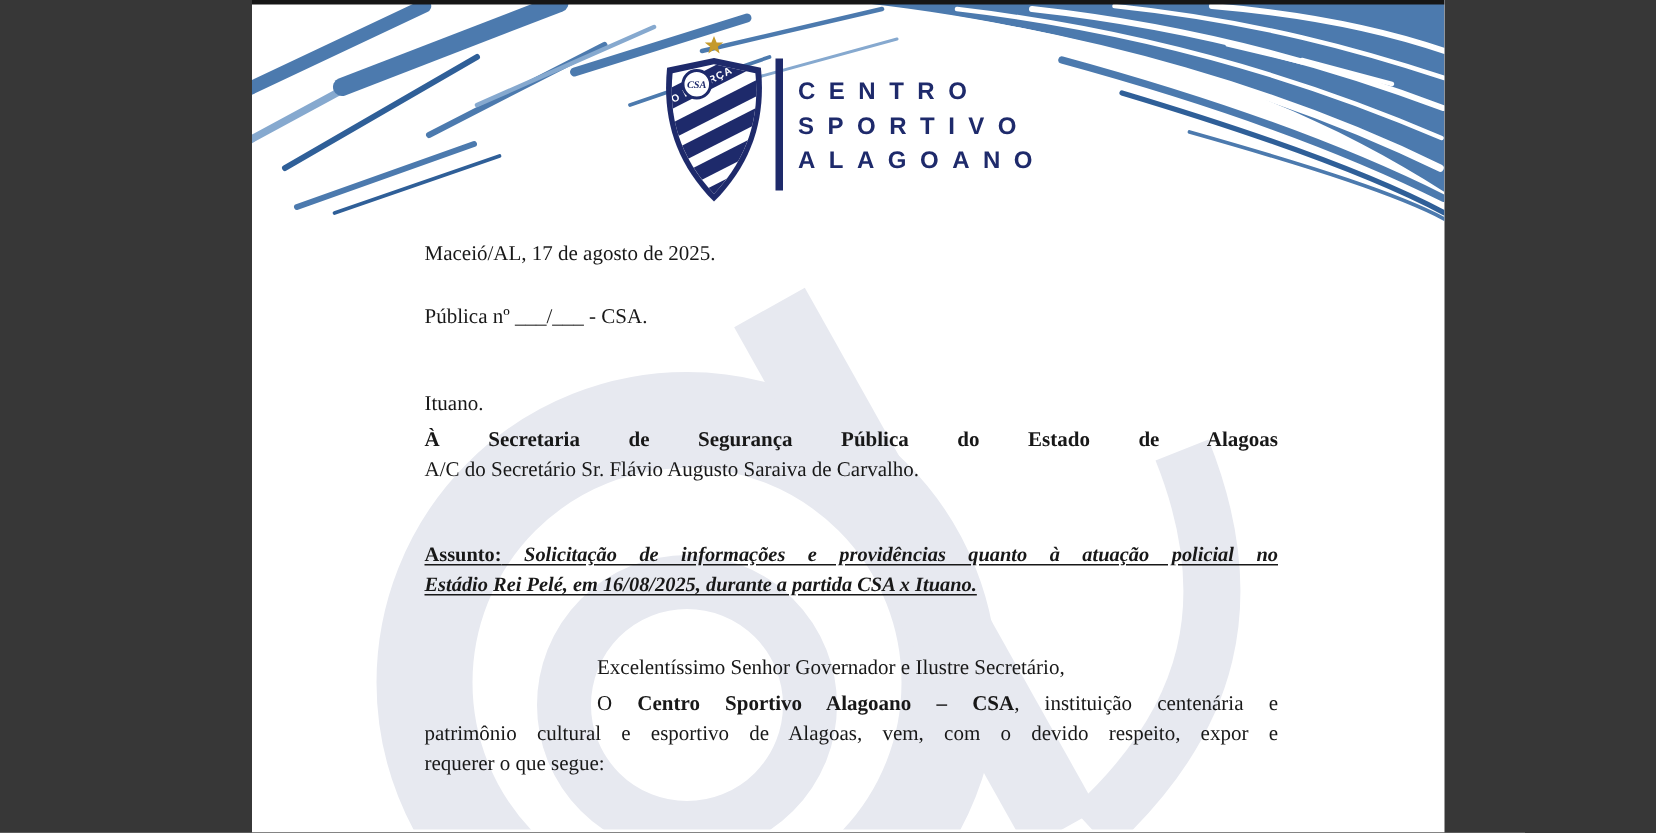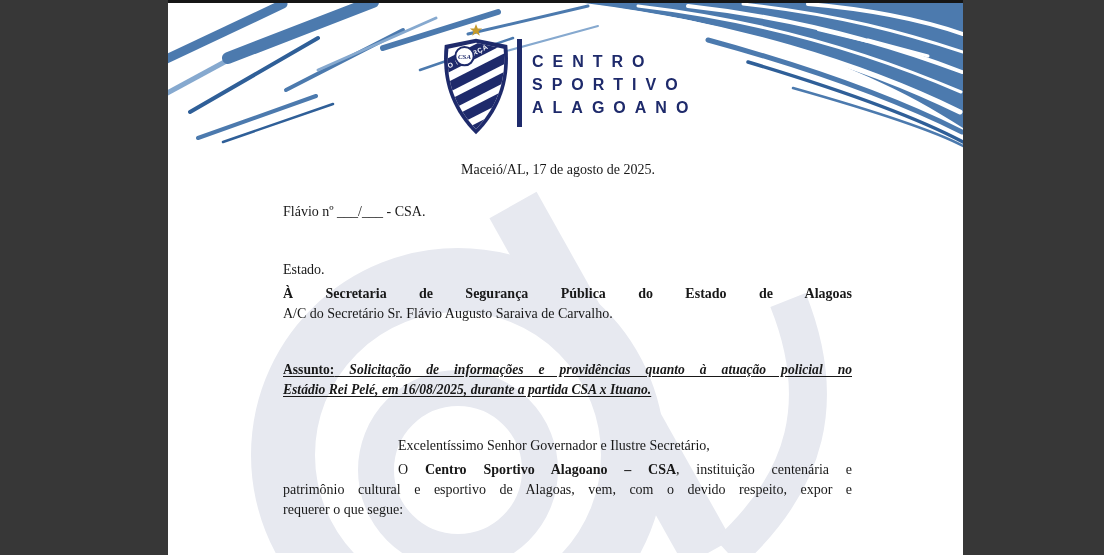--- a/index.html
+++ b/index.html
@@ -19,21 +19,21 @@
   .top-strip{position:absolute;left:0;top:0;width:100%;height:3px;background:#161616;z-index:6;}
   .brush{position:absolute;left:0;top:0;z-index:1;}
   .watermark{position:absolute;left:0;top:0;z-index:0;}
   .letterhead{position:absolute;left:0;top:0;width:100%;height:150px;z-index:2;}
   .crest{position:absolute;left:262px;top:22px;}
   .divider{position:absolute;left:349px;top:39px;width:4.5px;height:88px;background:var(--navy);}
   .wordmark{position:absolute;left:364px;top:50px;font-family:"Liberation Sans",sans-serif;
             font-weight:bold;font-size:16px;line-height:23px;letter-spacing:9px;color:var(--navy);}
   .content{position:absolute;left:115px;width:569px;top:160px;z-index:3;
            font-size:14px;line-height:20px;color:var(--ink);}
-  .date{text-align:center;padding-right:19px;}
+  .date{text-align:left;padding-right:19px;}
   .ref{margin-top:22px;}
   .rec1{margin-top:38px;}
   .rec2{margin-top:4px;}
   .subject{margin-top:36px;}
   .salutation{margin-top:36px;padding-left:115px;}
   .bodypara{margin-top:4px;}
   .jline{text-align:justify;text-align-last:justify;}
   .b{font-weight:bold;}
   .bi{font-weight:bold;font-style:italic;}
   .subject .line{text-decoration:underline;text-underline-offset:2px;font-size:13.6px;}
@@ -115,24 +115,24 @@
       <div class="wordmark">
         <div>CENTRO</div>
         <div>SPORTIVO</div>
         <div>ALAGOANO</div>
       </div>
     </div>
 
     <div class="content">
       <div class="date">Maceió/AL, 17 de agosto de 2025.</div>
 
-      <div class="ref">Flávio nº ___/___ - CSA.</div>
+      <div class="ref">Pública nº ___/___ - CSA.</div>
 
       <div class="rec1">
-        <div>Estado.</div>
+        <div>Ituano.</div>
       </div>
 
       <div class="rec2">
         <div class="jline b">À Secretaria de Segurança Pública do Estado de Alagoas</div>
         <div>A/C do Secretário Sr. Flávio Augusto Saraiva de Carvalho.</div>
       </div>
 
       <div class="subject">
         <div class="line jline"><span class="b">Assunto:</span><span class="bi"> Solicitação de informações e providências quanto à atuação policial no</span></div>
         <div class="line bi">Estádio Rei Pelé, em 16/08/2025, durante a partida CSA x Ituano.</div>

